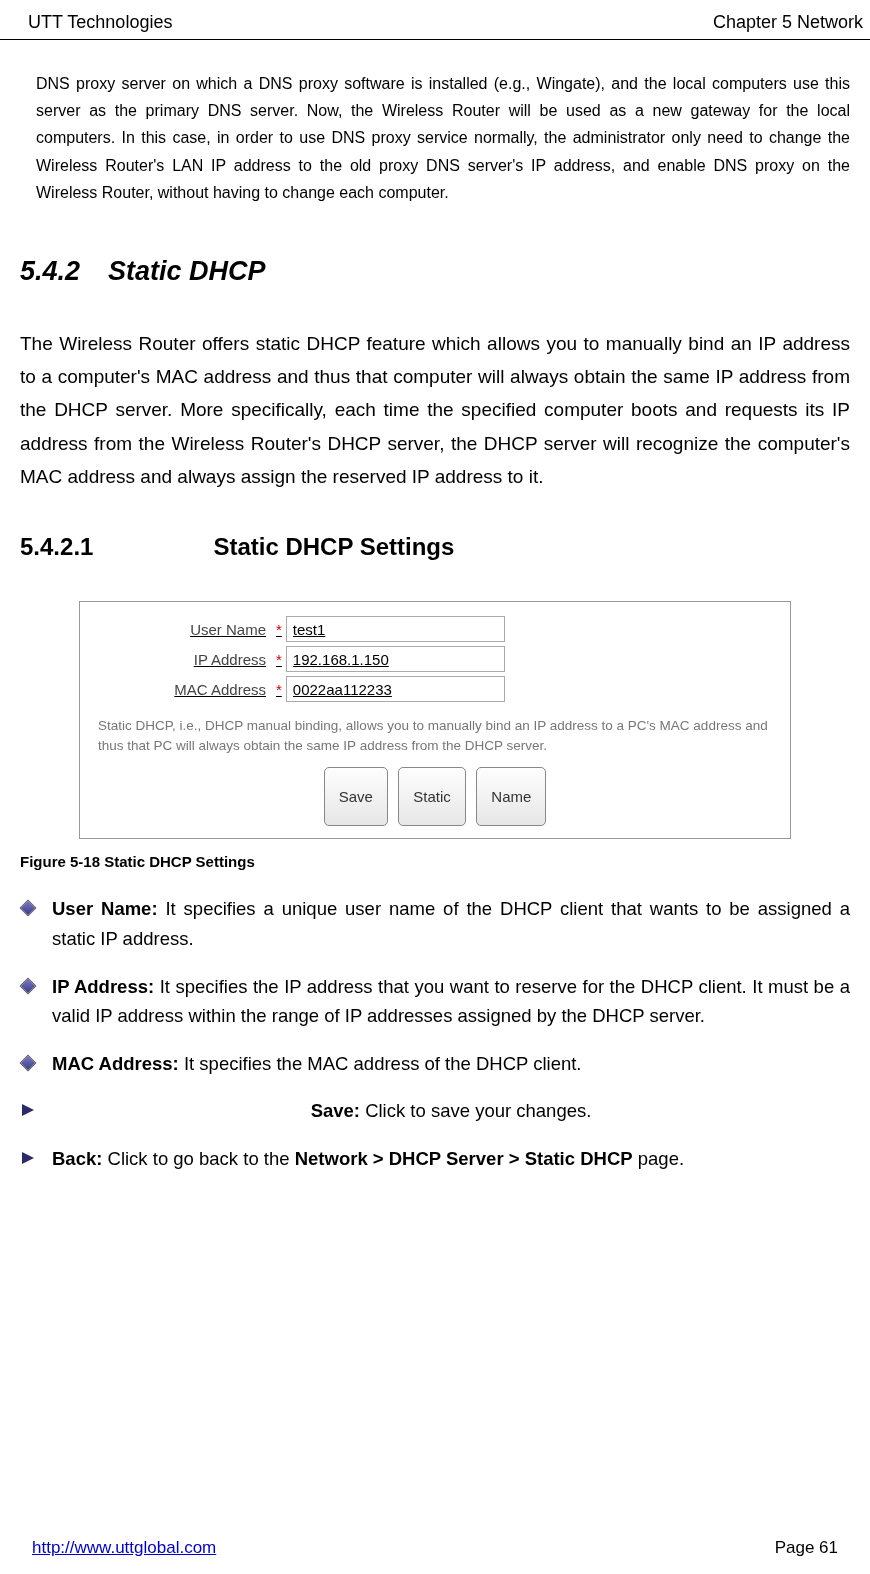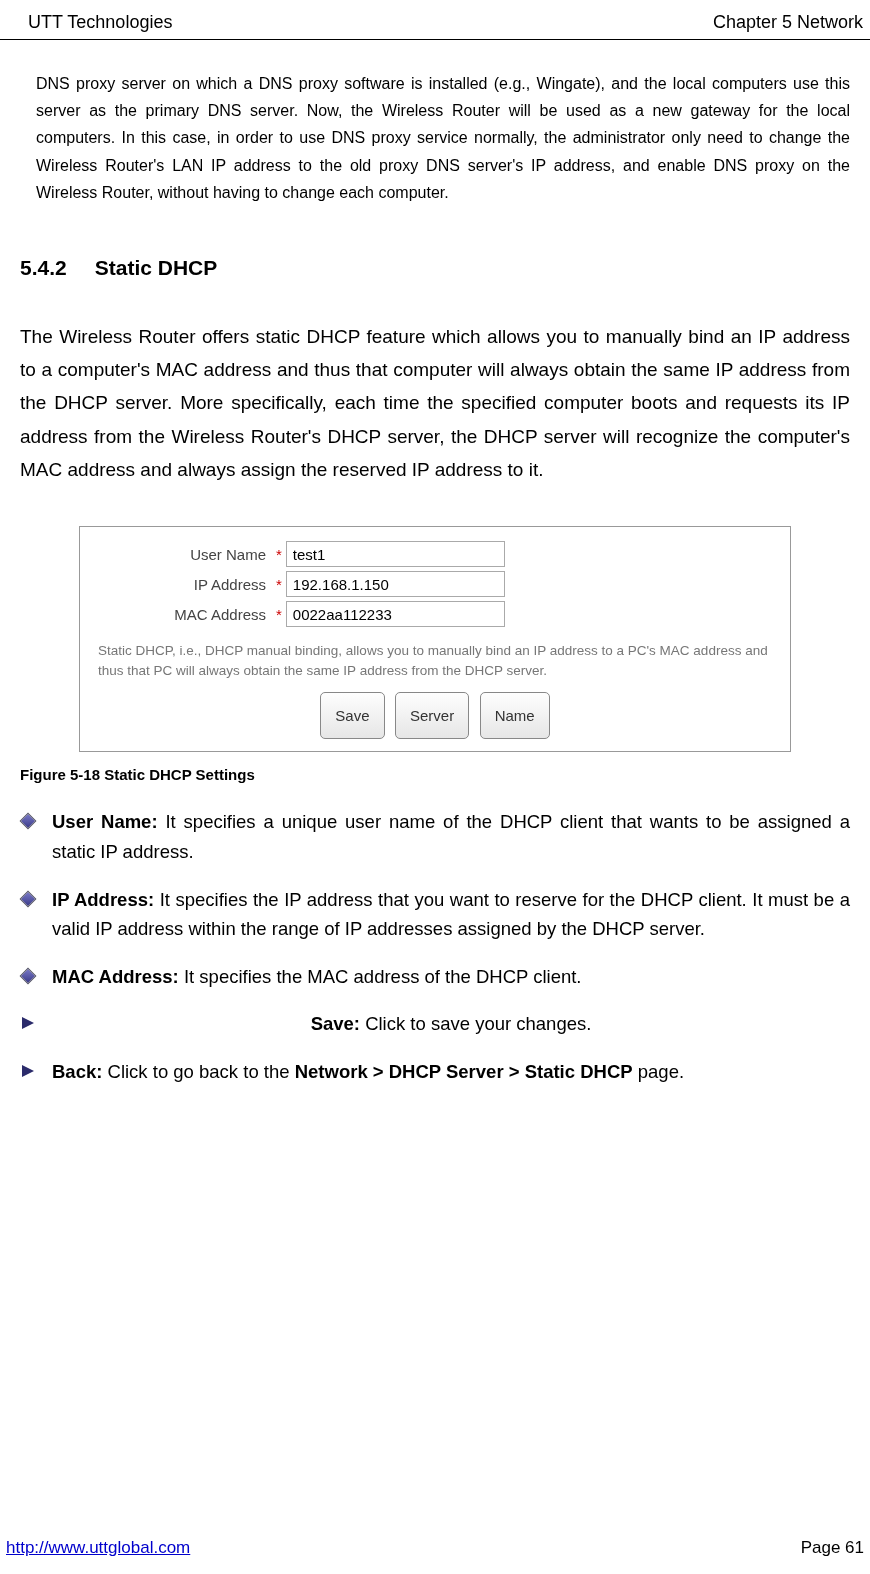--- a/index.html
+++ b/index.html
@@ -23,23 +23,24 @@
       padding: 30px 20px 0 20px;
     }
     .intro-para {
       font-size: 16px;
       line-height: 1.7;
       text-align: justify;
       margin-left: 16px;
       margin-bottom: 50px;
     }
     h2.section {
-      font-size: 21px;
+      font-size: 27px;
       font-weight: bold;
       margin: 20px 0 40px 0;
+      font-style: italic;
     }
     h2.section .num { display: inline-block; margin-right: 28px; }
     .sec-para {
       font-size: 19px;
       line-height: 1.75;
       text-align: justify;
       margin-bottom: 40px;
     }
     h3.subsection {
       font-size: 24px;
@@ -51,20 +52,21 @@
       border: 1px solid #999;
       width: 712px;
       margin: 0 auto 14px auto;
       padding: 10px 14px 12px 14px;
       background: #fff;
     }
     .form-row {
       display: flex;
       align-items: center;
       margin: 4px 0;
+      text-decoration: underline;
     }
     .form-label {
       width: 178px;
       text-align: right;
       font-size: 15px;
       color: #444;
       padding-right: 6px;
     }
     .star { color: #c00; margin: 0 4px; font-size: 15px; }
     .text-input {
@@ -83,21 +85,21 @@
     }
     .btn-row {
       text-align: center;
       margin-top: 6px;
     }
     .btn {
       display: inline-block;
       border: 1px solid #888;
       border-radius: 5px;
       background: linear-gradient(#fefefe, #e6e6e6);
-      padding: 14px 14px;
+      padding: 20px 14px;
       font-size: 15px;
       color: #333;
       margin: 0 3px;
       cursor: pointer;
     }
     .figcap {
       text-align: left;
       font-size: 15px;
       font-weight: bold;
       margin: 12px 0 24px 0;
@@ -129,21 +131,21 @@
     .bullet-item .txt { flex: 1; }
     .bullet-item.center .txt { text-align: center; }
     .bold { font-weight: bold; }
     .footer {
       position: absolute;
       bottom: 16px;
       left: 0;
       right: 0;
       display: flex;
       justify-content: space-between;
-      padding: 0 6px;
+      padding: 0 32px;
       font-size: 17px;
     }
     .footer a { color: #0000cc; text-decoration: underline; }
   </style>
 </head>
 <body>
 
 <div class="header-row">
   <span>UTT Technologies</span>
   <span>Chapter 5 Network</span>
@@ -152,41 +154,44 @@
 <div class="content">
 
   <p class="intro-para">DNS proxy server on which a DNS proxy software is installed (e.g., Wingate), and the local computers use this server as the primary DNS server. Now, the Wireless Router will be used as a new gateway for the local computers. In this case, in order to use DNS proxy service normally, the administrator only need to change the Wireless Router's LAN IP address to the old proxy DNS server's IP address, and enable DNS proxy on the Wireless Router, without having to change each computer.</p>
 
   <h2 class="section">
     <span class="num">5.4.2</span><span>Static DHCP</span>
   </h2>
 
   <p class="sec-para">The Wireless Router offers static DHCP feature which allows you to manually bind an IP address to a computer's MAC address and thus that computer will always obtain the same IP address from the DHCP server. More specifically, each time the specified computer boots and requests its IP address from the Wireless Router's DHCP server, the DHCP server will recognize the computer's MAC address and always assign the reserved IP address to it.</p>
 
+  <h3 class="subsection">
+    <span class="num">5.4.2.1</span><span>Static DHCP Settings</span>
+  </h3>
 
   <div class="form-panel">
     <div class="form-row">
       <span class="form-label">User Name</span>
       <span class="star">*</span>
       <input class="text-input" type="text" value="test1" style="">
     </div>
     <div class="form-row">
       <span class="form-label">IP Address</span>
       <span class="star">*</span>
       <input class="text-input" type="text" value="192.168.1.150" style="">
     </div>
     <div class="form-row">
       <span class="form-label">MAC Address</span>
       <span class="star">*</span>
       <input class="text-input" type="text" value="0022aa112233" style="">
     </div>
     <div class="form-desc">Static DHCP, i.e., DHCP manual binding, allows you to manually bind an IP address to a PC's MAC address and thus that PC will always obtain the same IP address from the DHCP server.</div>
     <div class="btn-row">
       <span class="btn">Save</span>
-      <span class="btn">Server</span>
+      <span class="btn">Static</span>
       <span class="btn">Name</span>
     </div>
   </div>
 
   <div class="figcap">Figure 5-18 Static DHCP Settings</div>
 
   <div class="bullet-item">
     <div class="bmark"></div>
     <div class="txt"><span class="bold">User Name:</span><span> It specifies a unique user name of the DHCP client that wants to be assigned a static IP address.</span></div>
   </div>

